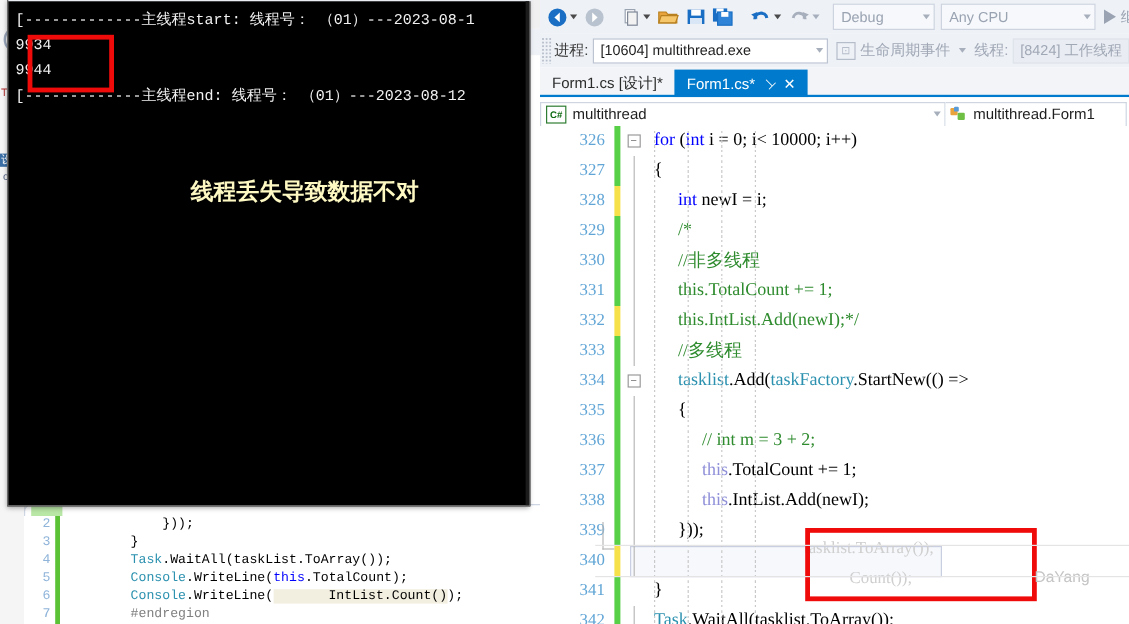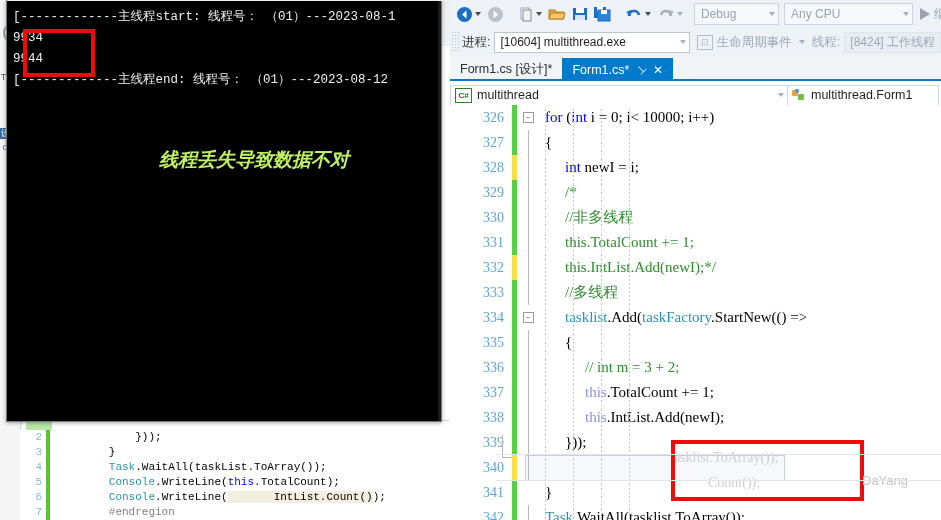--- a/index.html
+++ b/index.html
@@ -53,23 +53,22 @@
     position:absolute;left:0;top:0;width:466px;height:420px;
     padding:6px 0 0 6px;box-sizing:border-box;overflow:hidden;
   }
   .console-line{
     color:#c0c0c0;font-family:"Liberation Mono","DejaVu Sans Mono",monospace;
     font-size:12.5px;line-height:21px;white-space:nowrap;letter-spacing:0px;
   }
   .console-line.bright{color:#f0f0f0;}
   #console-annotation{
     position:absolute;left:152px;top:146px;
-    color:#bef264;font-size:19px;font-weight:bold;white-space:nowrap;
+    color:#fef9c3;font-size:19px;font-weight:bold;white-space:nowrap;
     font-family:"Liberation Sans", sans-serif;
-    font-style:italic;
   }
   #console-redbox{
     position:absolute;left:16px;top:28px;width:64px;height:40px;
     border:4px solid #f00b0b;
   }
   #console-scroll-right{position:absolute;right:0;top:0;width:3px;height:420px;background:#1b1b1b;}
 
   
   #vs{position:absolute;left:450px;top:0;width:491px;height:520px;background:#ffffff;overflow:hidden;}
 

